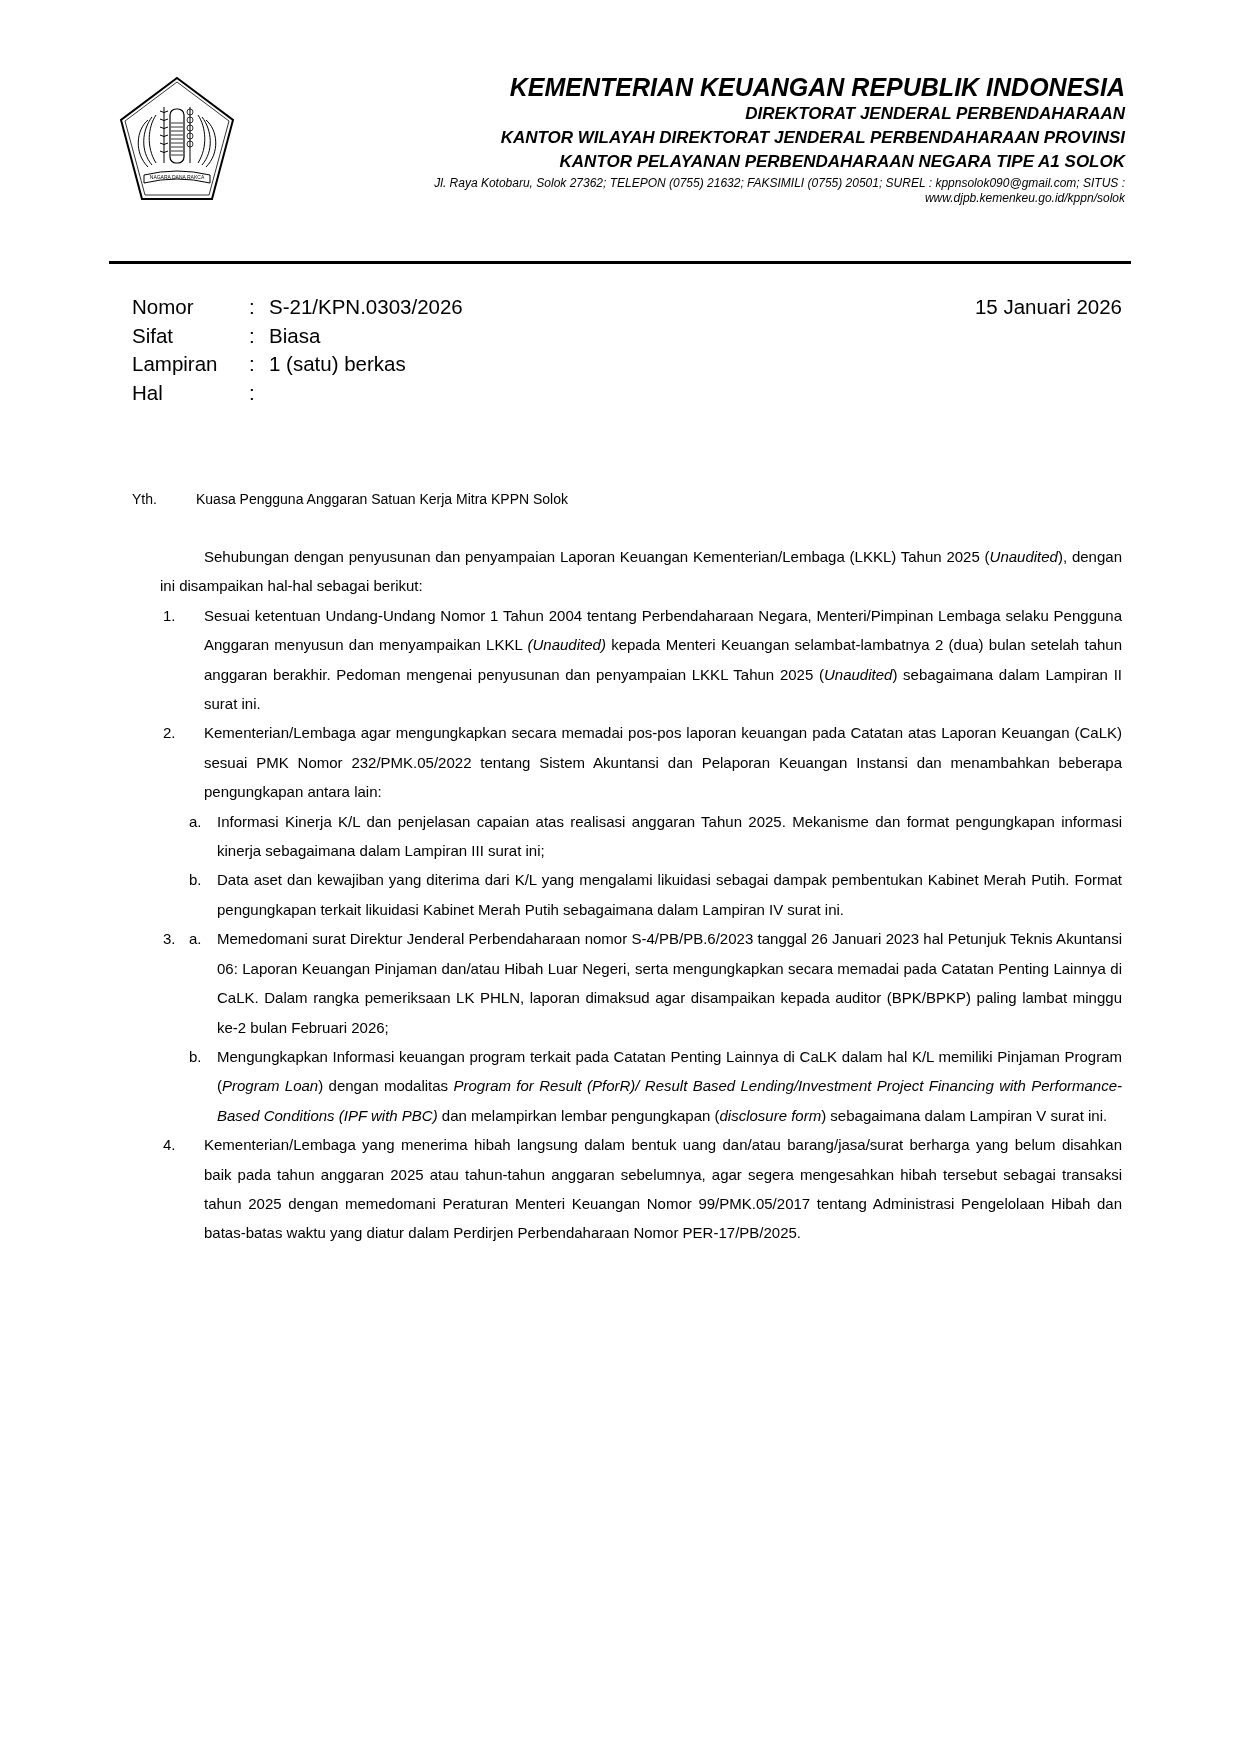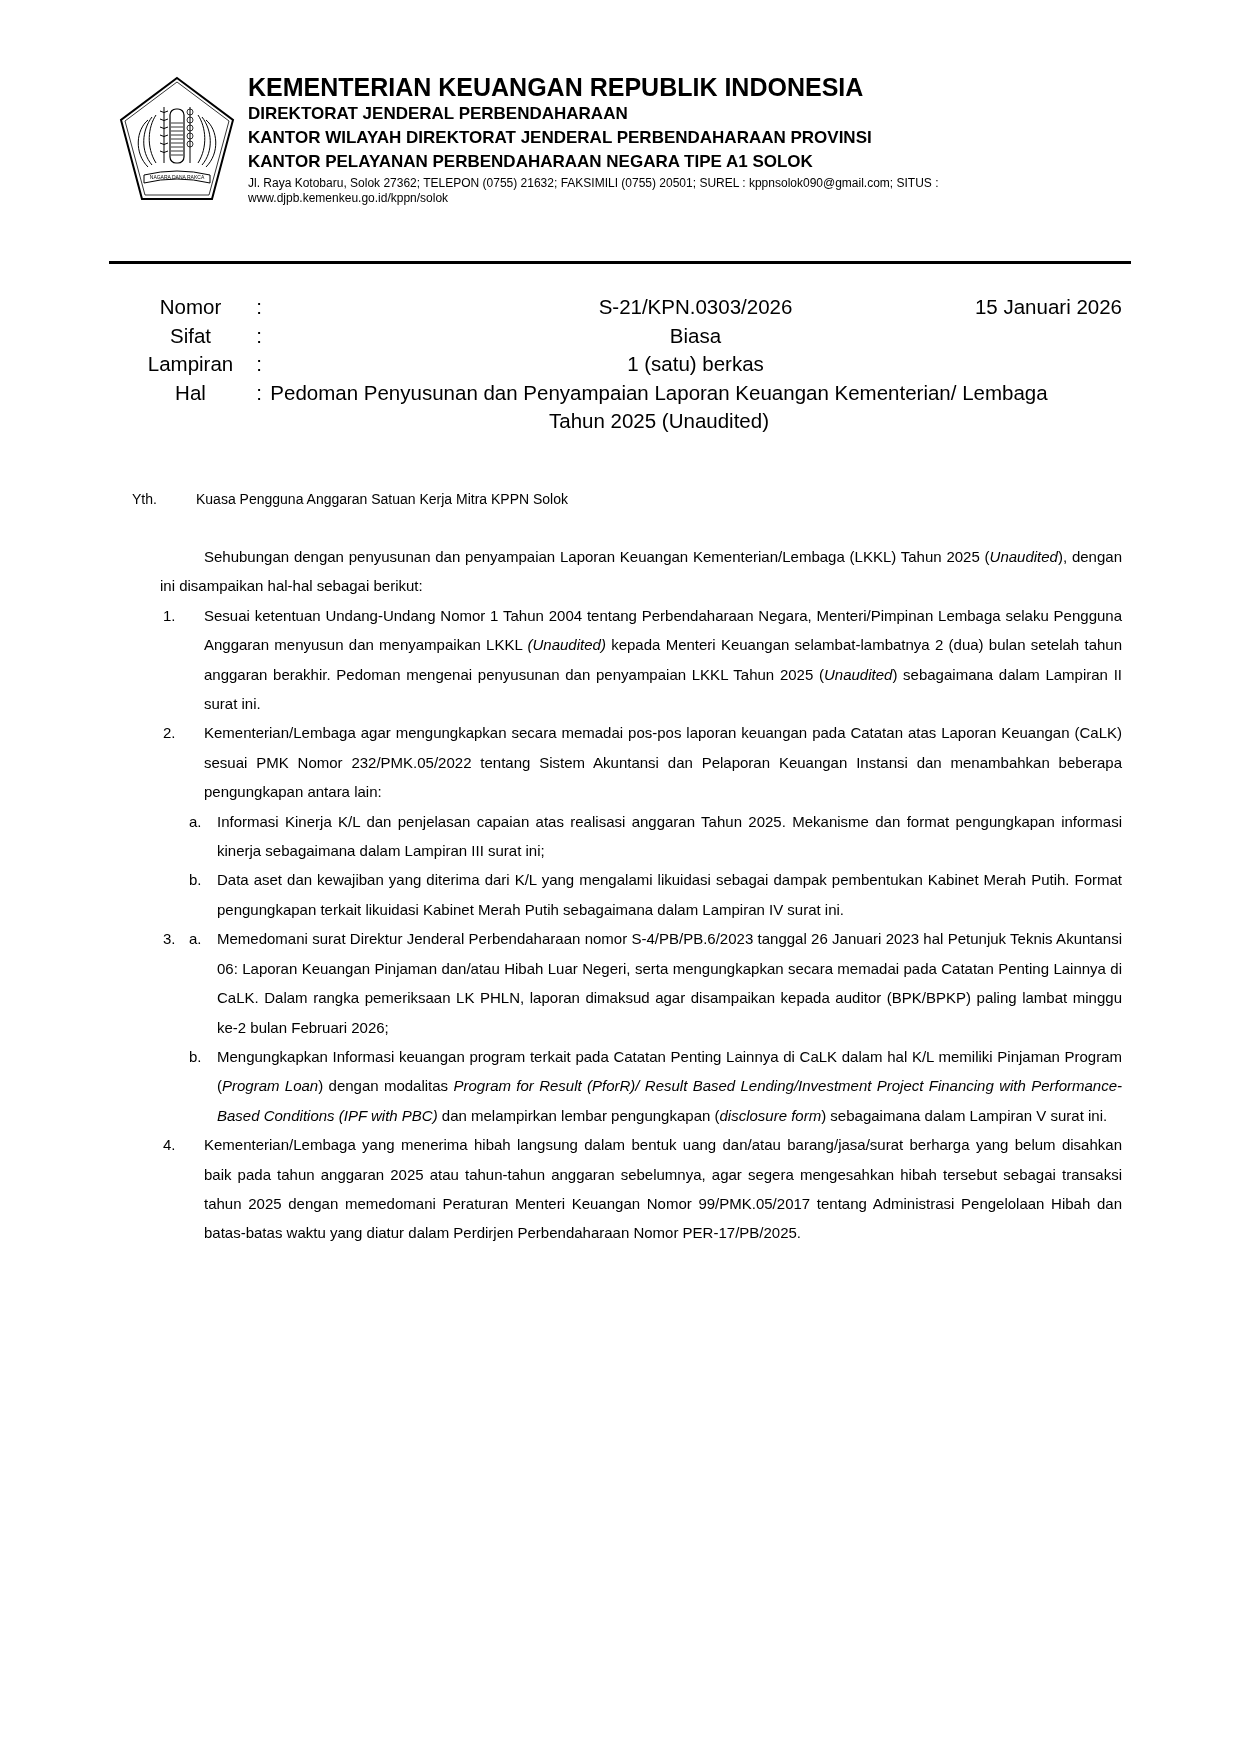--- a/index.html
+++ b/index.html
@@ -1,28 +1,28 @@
 <!DOCTYPE html>
 <html><head>
 <meta charset="utf-8">
 <style>
   html, body { margin: 0; padding: 0; background: #ffffff; }
   body {
     width: 1241px; height: 1754px; position: relative; overflow: hidden;
     font-family: "Liberation Sans", sans-serif; color: #000;
   }
   .logo { position: absolute; left: 118px; top: 75px; width: 118px; height: 128px; }
-  .kop { position: absolute; left: 248px; top: 72px; width: 885px; text-align: left; }
+  .kop { position: absolute; left: 240px; top: 72px; width: 885px; text-align: right; font-style: italic; }
   .kop .l1 { font-weight: bold; font-size: 25px; line-height: 30px; }
   .kop .l2 { font-weight: bold; font-size: 17px; line-height: 24px; }
   .kop .addr { font-size: 12px; line-height: 15px; margin-top: 2px; }
   .rule { position: absolute; left: 109px; top: 261px; width: 1022px; height: 3px; background: #000; }
 
   .meta { position: absolute; left: 132px; top: 293px; width: 990px; font-size: 20.5px; line-height: 28.5px; }
-  .meta-row { display: flex; text-align: center; }
+  .meta-row { display: flex; }
   .meta-label { width: 117px; }
   .meta-colon { width: 20px; }
   .meta-value { flex: 1; }
   .date { position: absolute; right: 0; top: 0; }
 
   .yth { position: absolute; left: 132px; top: 485px; font-size: 14px; line-height: 28px; }
   .yth span.lbl { display: inline-block; width: 64px; }
 
   .body { position: absolute; left: 160px; top: 542px; width: 962px; font-size: 15px; line-height: 29.4px; }
   .para { text-align: justify; text-indent: 44px; }
@@ -85,21 +85,20 @@
     <div class="meta-value">Biasa</div>
   </div>
   <div class="meta-row">
     <div class="meta-label">Lampiran</div>
     <div class="meta-colon">:</div>
     <div class="meta-value">1 (satu) berkas</div>
   </div>
   <div class="meta-row">
     <div class="meta-label">Hal</div>
     <div class="meta-colon">:</div>
-    <div class="meta-value" style="max-width:780px">Pedoman Penyusunan dan Penyampaian Laporan Keuangan Kementerian/ Lembaga Tahun 2025 (Unaudited)</div>
   </div>
 </div>
 
 <div class="yth">
   <span class="lbl">Yth.</span><span>Kuasa Pengguna Anggaran Satuan Kerja Mitra KPPN Solok</span>
 </div>
 
 <div class="body">
   <div class="para"><span>Sehubungan dengan penyusunan dan penyampaian Laporan Keuangan Kementerian/Lembaga (LKKL) Tahun 2025 (</span><i>Unaudited</i><span>), dengan ini disampaikan hal-hal sebagai berikut:</span></div>
 

